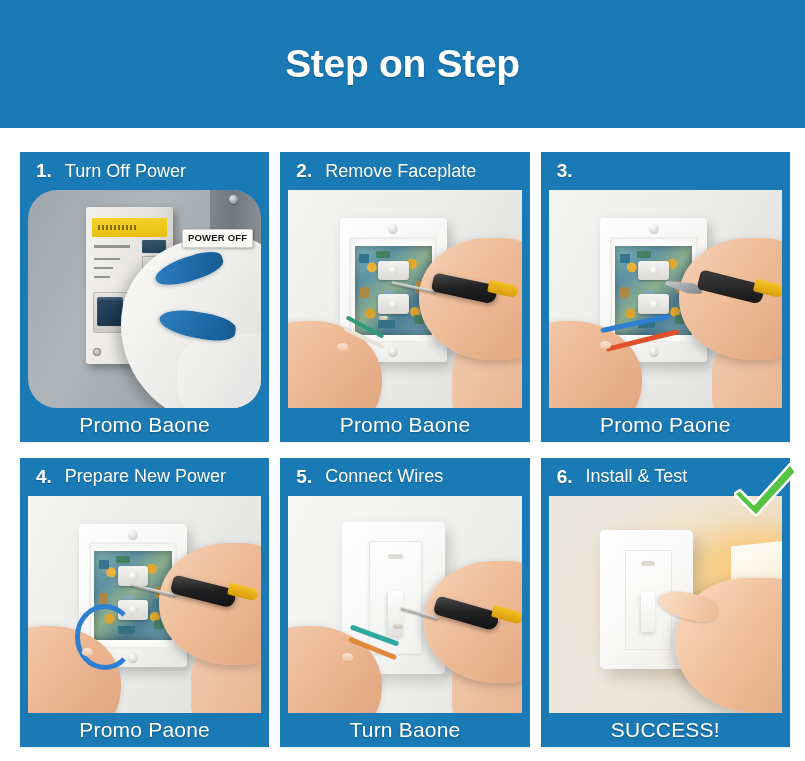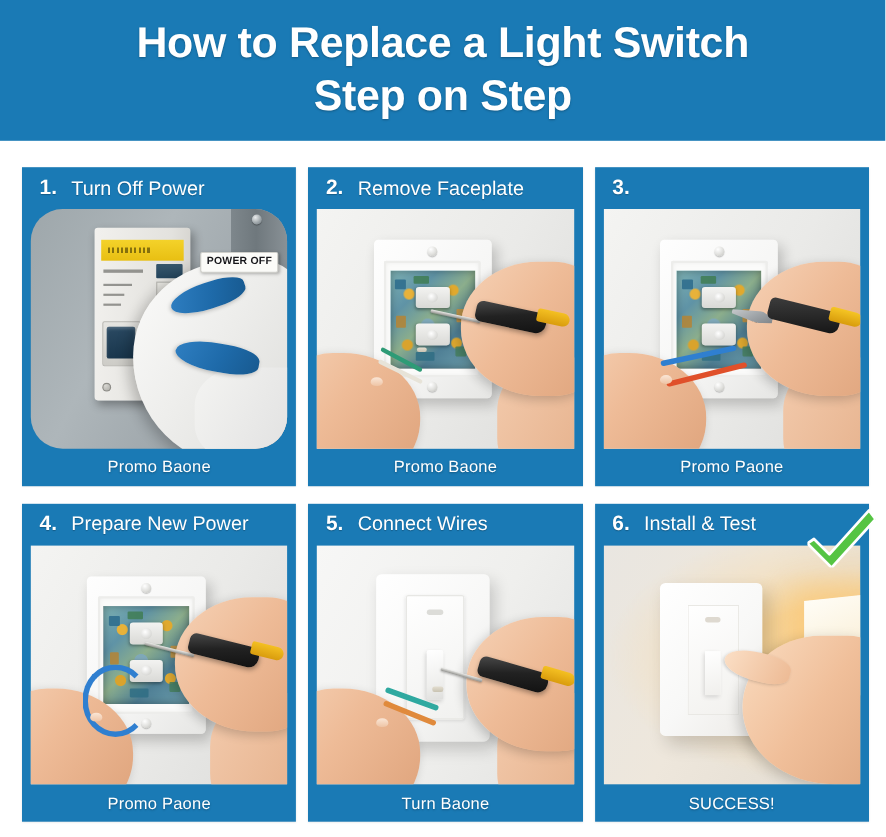--- a/index.html
+++ b/index.html
@@ -76,21 +76,21 @@
     position: relative;
     flex: 1 1 auto;
     margin: 0 8px;
     overflow: hidden;
     background: #cfd2d4;
   }
   .card-caption {
     height: 34px;
     display: flex; align-items: center; justify-content: center;
     color: #ffffff;
-    font-size: 15px;
+    font-size: 21px;
     text-shadow: 0 1px 2px rgba(0,0,0,0.30);
     letter-spacing: 0.2px;
   }
 
   
   .check-badge {
     position: absolute;
     right: -6px; top: 2px;
     width: 62px; height: 56px;
     z-index: 6;
@@ -464,21 +464,20 @@
     z-index: 5;
     box-shadow: -1px 1px 3px rgba(0,0,0,.18);
   }
 </style>
 </head>
 <body>
 
 <div id="page">
 
   <div class="title-banner">
-    <div class="title-line">How to Replace a Light Switch</div>
     <div class="title-line">Step on Step</div>
   </div>
 
   <div class="grid">
 
     <div class="card">
       <div class="card-header">
         <span class="card-num">1.</span>
         <span class="card-title">Turn Off Power</span>
       </div>

